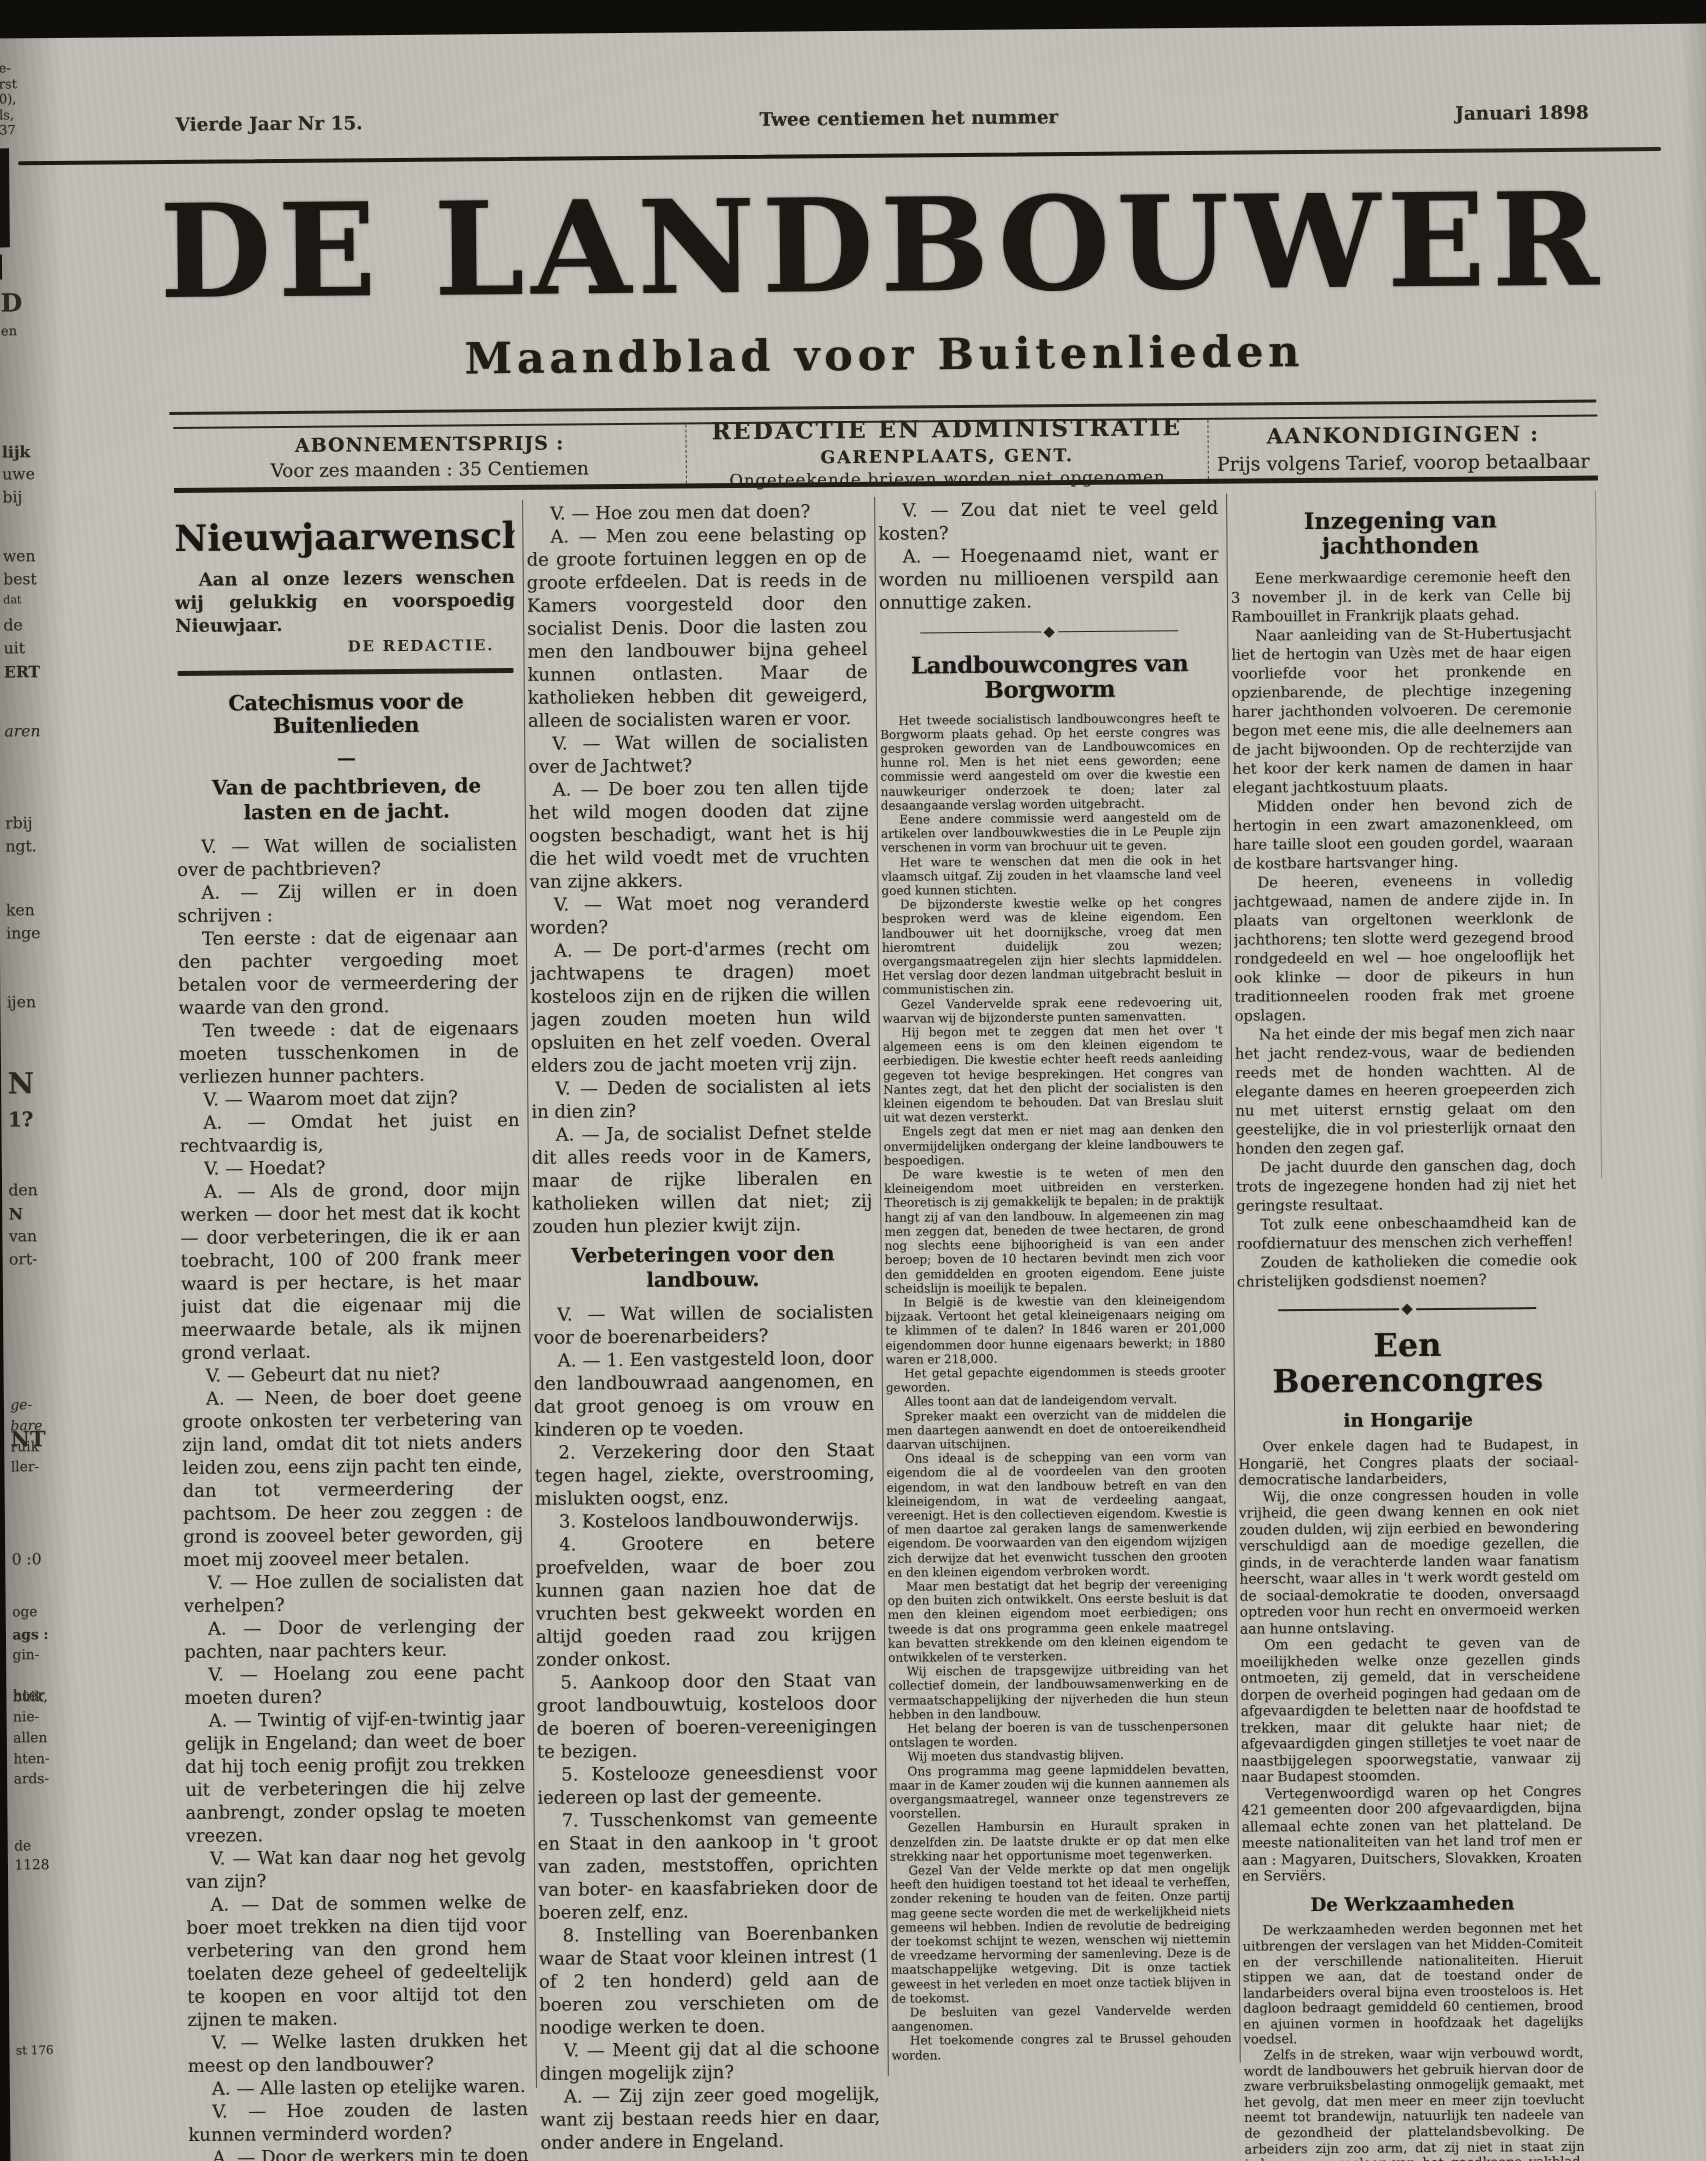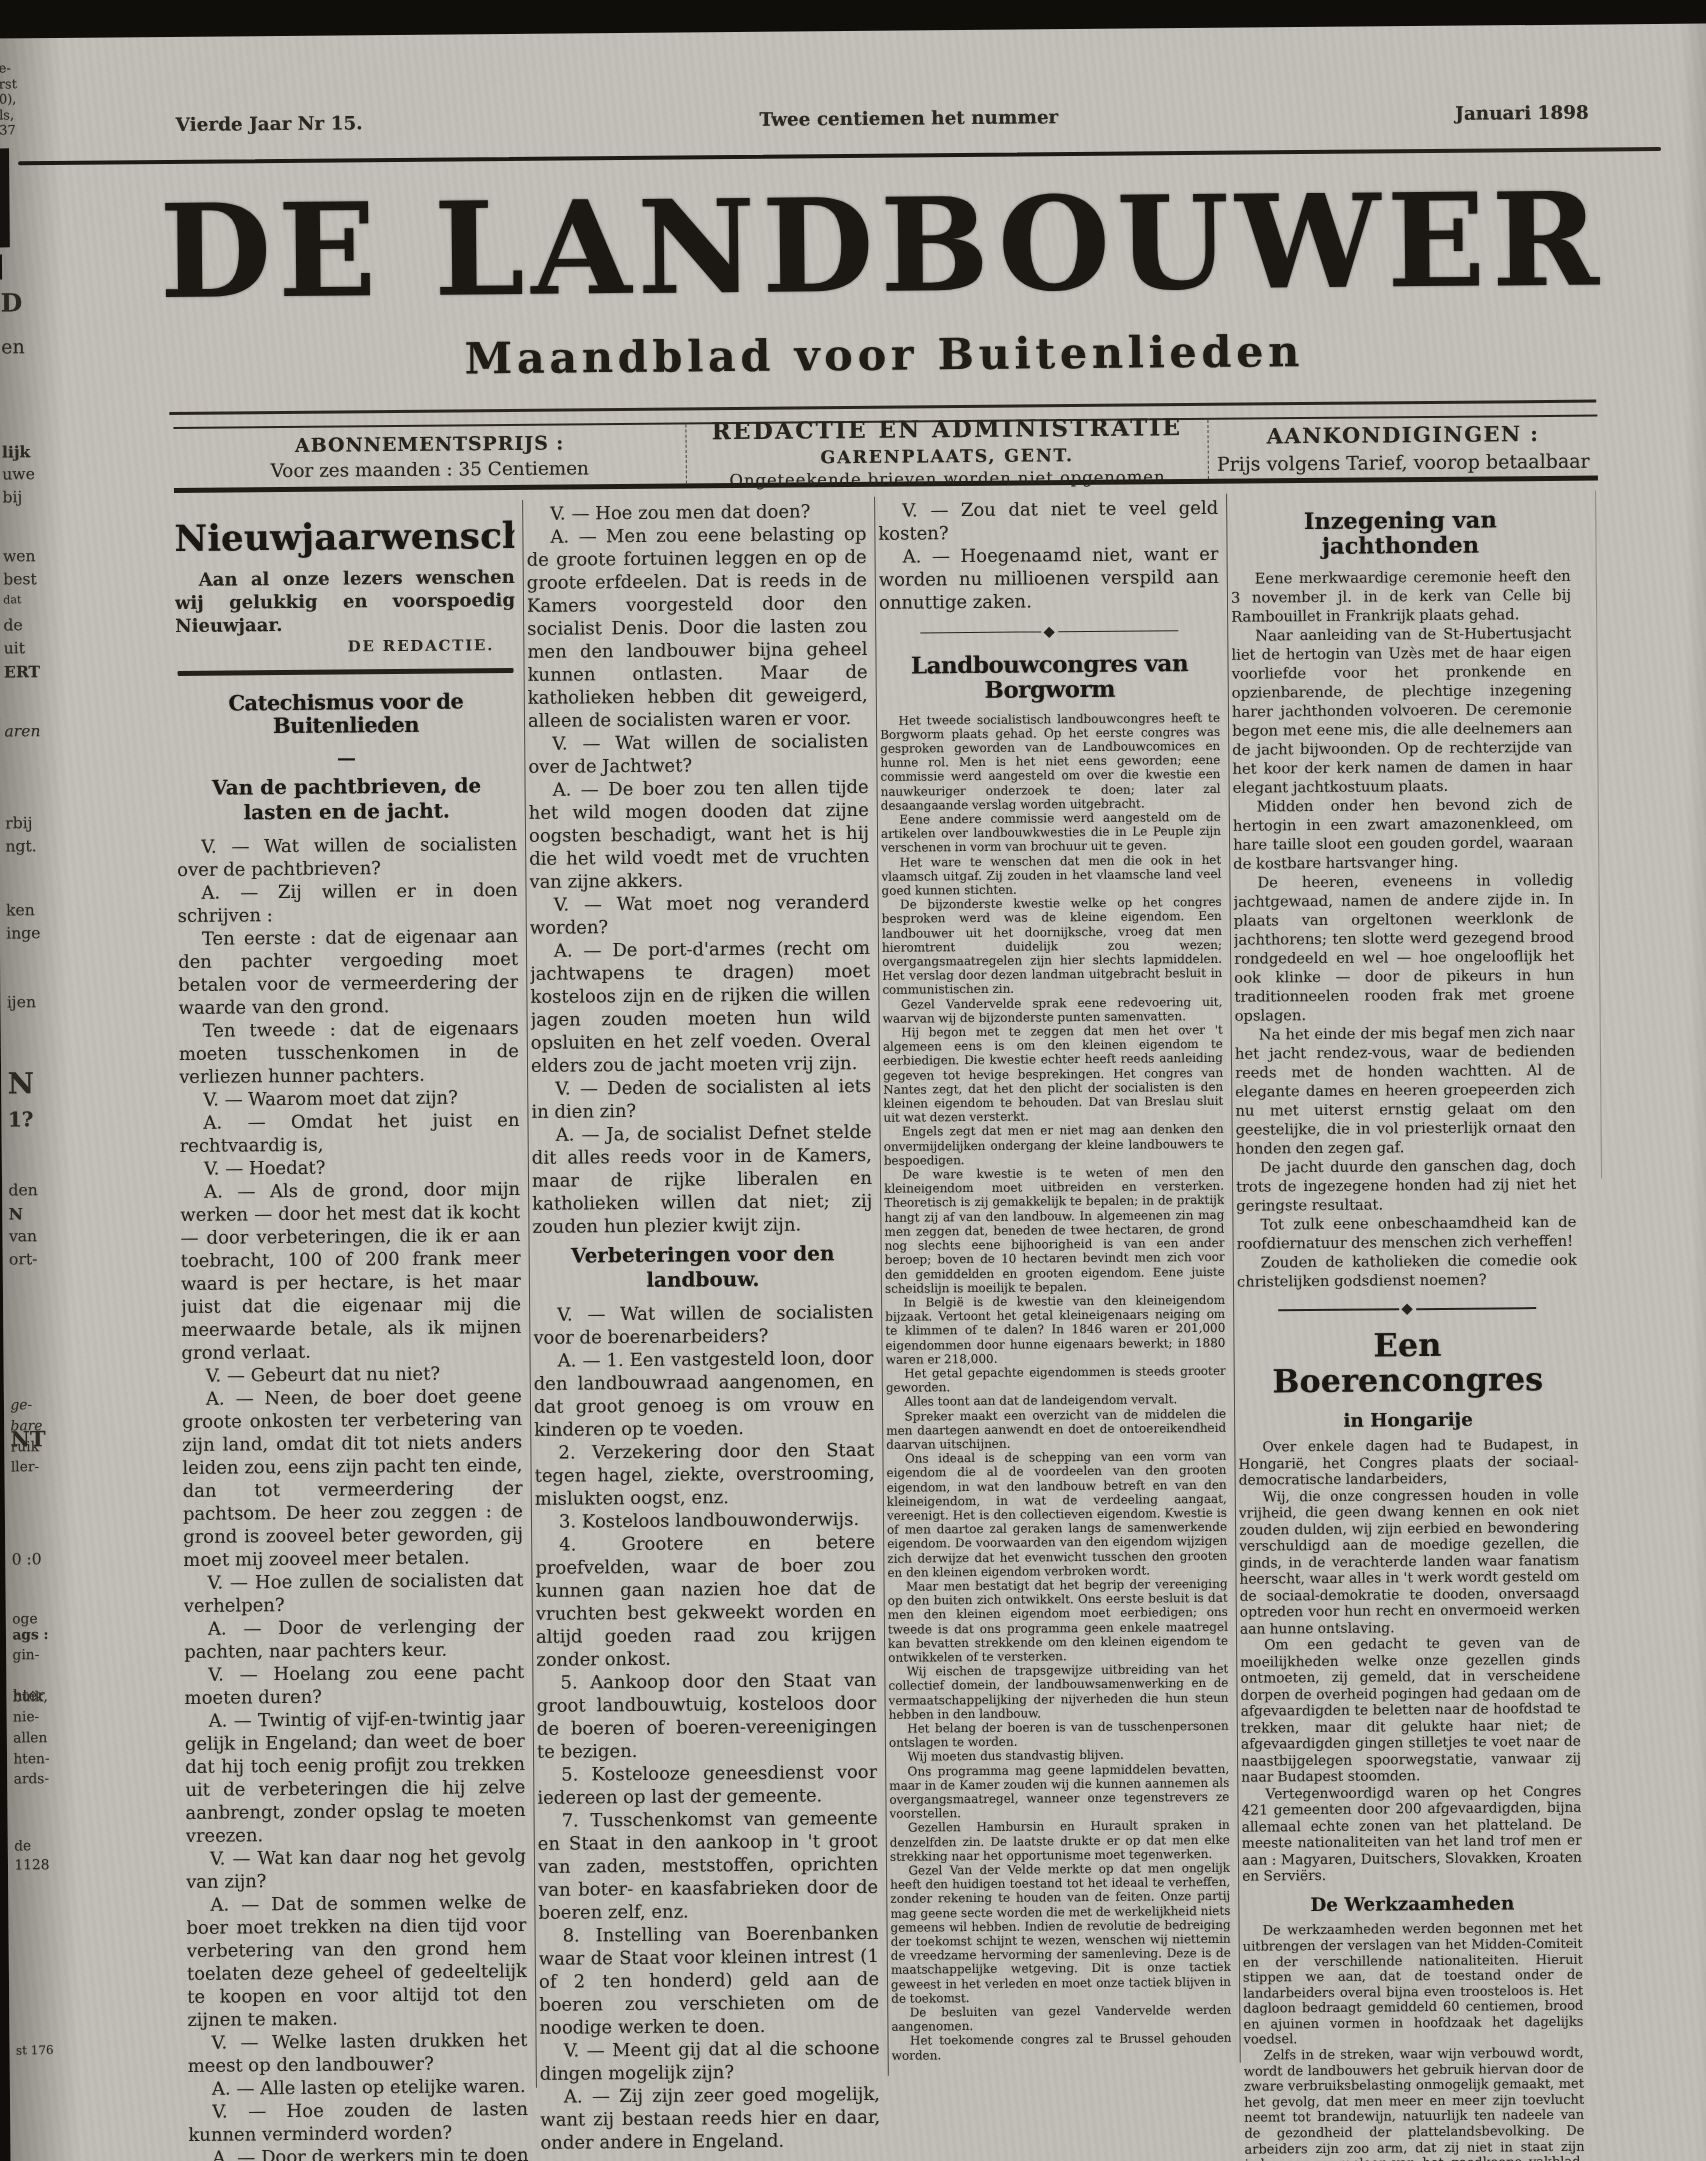--- a/index.html
+++ b/index.html
@@ -105,21 +105,21 @@
   <div class="blob a"></div>
   <div class="blob b"></div>
 
   <div class="margin-strip" id="margin-strip">
       <span class="frag" style="top: 22px; font-size: 13px;">e-</span>
       <span class="frag" style="top: 38px; font-size: 13px;">rst</span>
       <span class="frag" style="top: 53px; font-size: 13px;">0),</span>
       <span class="frag" style="top: 69px; font-size: 13px;">ls,</span>
       <span class="frag" style="top: 84px; font-size: 13px;">37</span>
       <span class="frag b" style="top: 250px; font-size: 25px;">D</span>
-      <span class="frag" style="top: 285px; font-size: 19px; margin-top: 12px;">en</span>
+      <span class="frag" style="top: 285px; font-size: 13px;">en</span>
       <span class="frag" style="top: 404px; font-size: 15.6px; font-weight: bold;">lijk</span>
       <span class="frag" style="top: 427px; font-size: 15.6px;">uwe</span>
       <span class="frag" style="top: 450px; font-size: 15.6px;">bij</span>
       <span class="frag" style="top: 509px; font-size: 15.6px;">wen</span>
       <span class="frag" style="top: 532px; font-size: 15.6px;">best</span>
       <span class="frag" style="top: 555px; font-size: 11px;">dat</span>
       <span class="frag" style="top: 578px; font-size: 15.6px;">de</span>
       <span class="frag" style="top: 601px; font-size: 15.6px;">uit</span>
       <span class="frag b" style="top: 624px; font-size: 15.6px;">ERT</span>
       <span class="frag i" style="top: 684px; font-size: 15.6px;">aren</span>
@@ -133,21 +133,21 @@
       <span class="frag" style="top: 1143px; font-size: 15.6px;">den</span>
       <span class="frag b" style="top: 1166px; font-size: 15.6px;">N</span>
       <span class="frag" style="top: 1189px; font-size: 15.6px;">van</span>
       <span class="frag" style="top: 1212px; font-size: 15.6px;">ort-</span>
       <span class="frag b" style="top: 1388px; font-size: 21px;">NT</span>
       <span class="frag i" style="top: 1358px; font-size: 13.8px;">ge-</span>
       <span class="frag i" style="top: 1379px; font-size: 13.8px;">bare</span>
       <span class="frag" style="top: 1400px; font-size: 13.8px;">ruik</span>
       <span class="frag" style="top: 1420px; font-size: 13.8px;">ller-</span>
       <span class="frag" style="top: 1496px; font-size: 15.6px; margin-top: 16px;">0 :0</span>
-      <span class="frag" style="top: 1565px; font-size: 13.8px; margin-top: 7px;">oge</span>
+      <span class="frag" style="top: 1565px; font-size: 13.8px;">oge</span>
       <span class="frag b" style="top: 1588px; font-size: 13.8px;">ags :</span>
       <span class="frag" style="top: 1608px; font-size: 13.8px;">gin-</span>
       <span class="frag" style="top: 1648px; font-size: 15px;">hter</span>
       <span class="frag" style="top: 1650px; font-size: 13.8px;">buik,</span>
       <span class="frag" style="top: 1670px; font-size: 13.8px;">nie-</span>
       <span class="frag" style="top: 1691px; font-size: 13.8px;">allen</span>
       <span class="frag" style="top: 1712px; font-size: 13.8px;">hten-</span>
       <span class="frag" style="top: 1732px; font-size: 13.8px;">ards-</span>
       <span class="frag" style="top: 1799px; font-size: 13.8px;">de</span>
       <span class="frag" style="top: 1818px; font-size: 13.8px;">1128</span>

